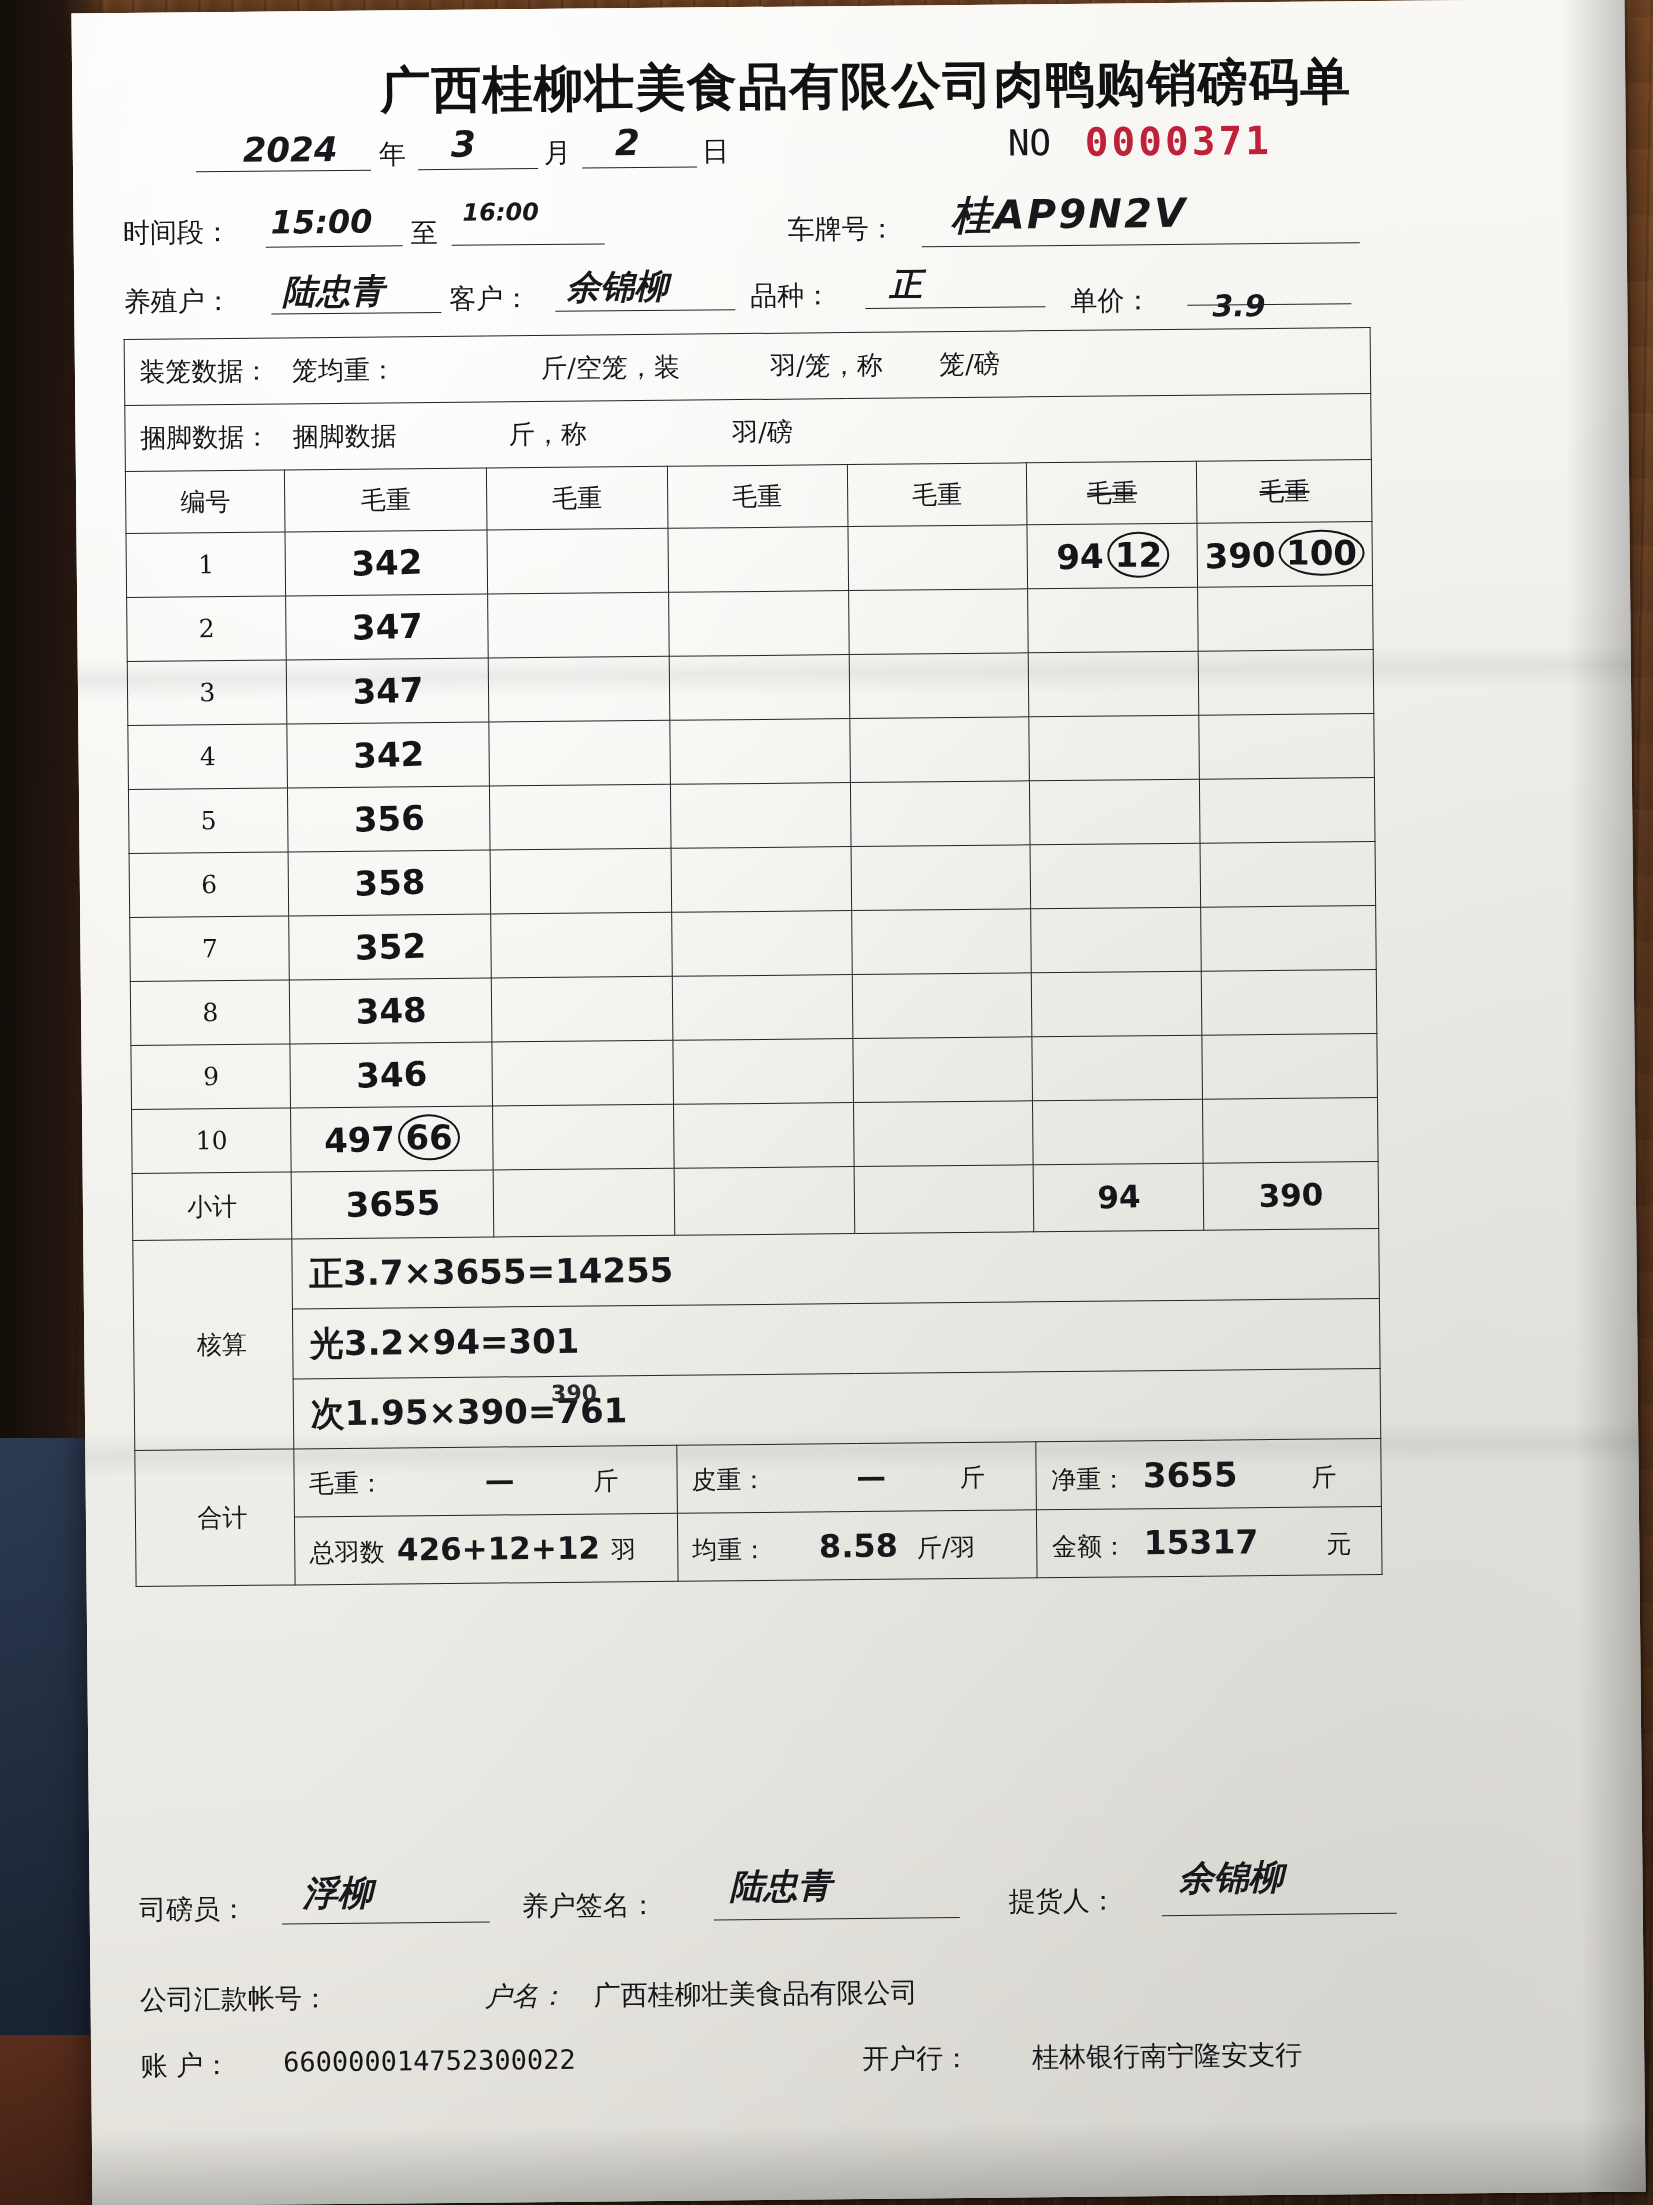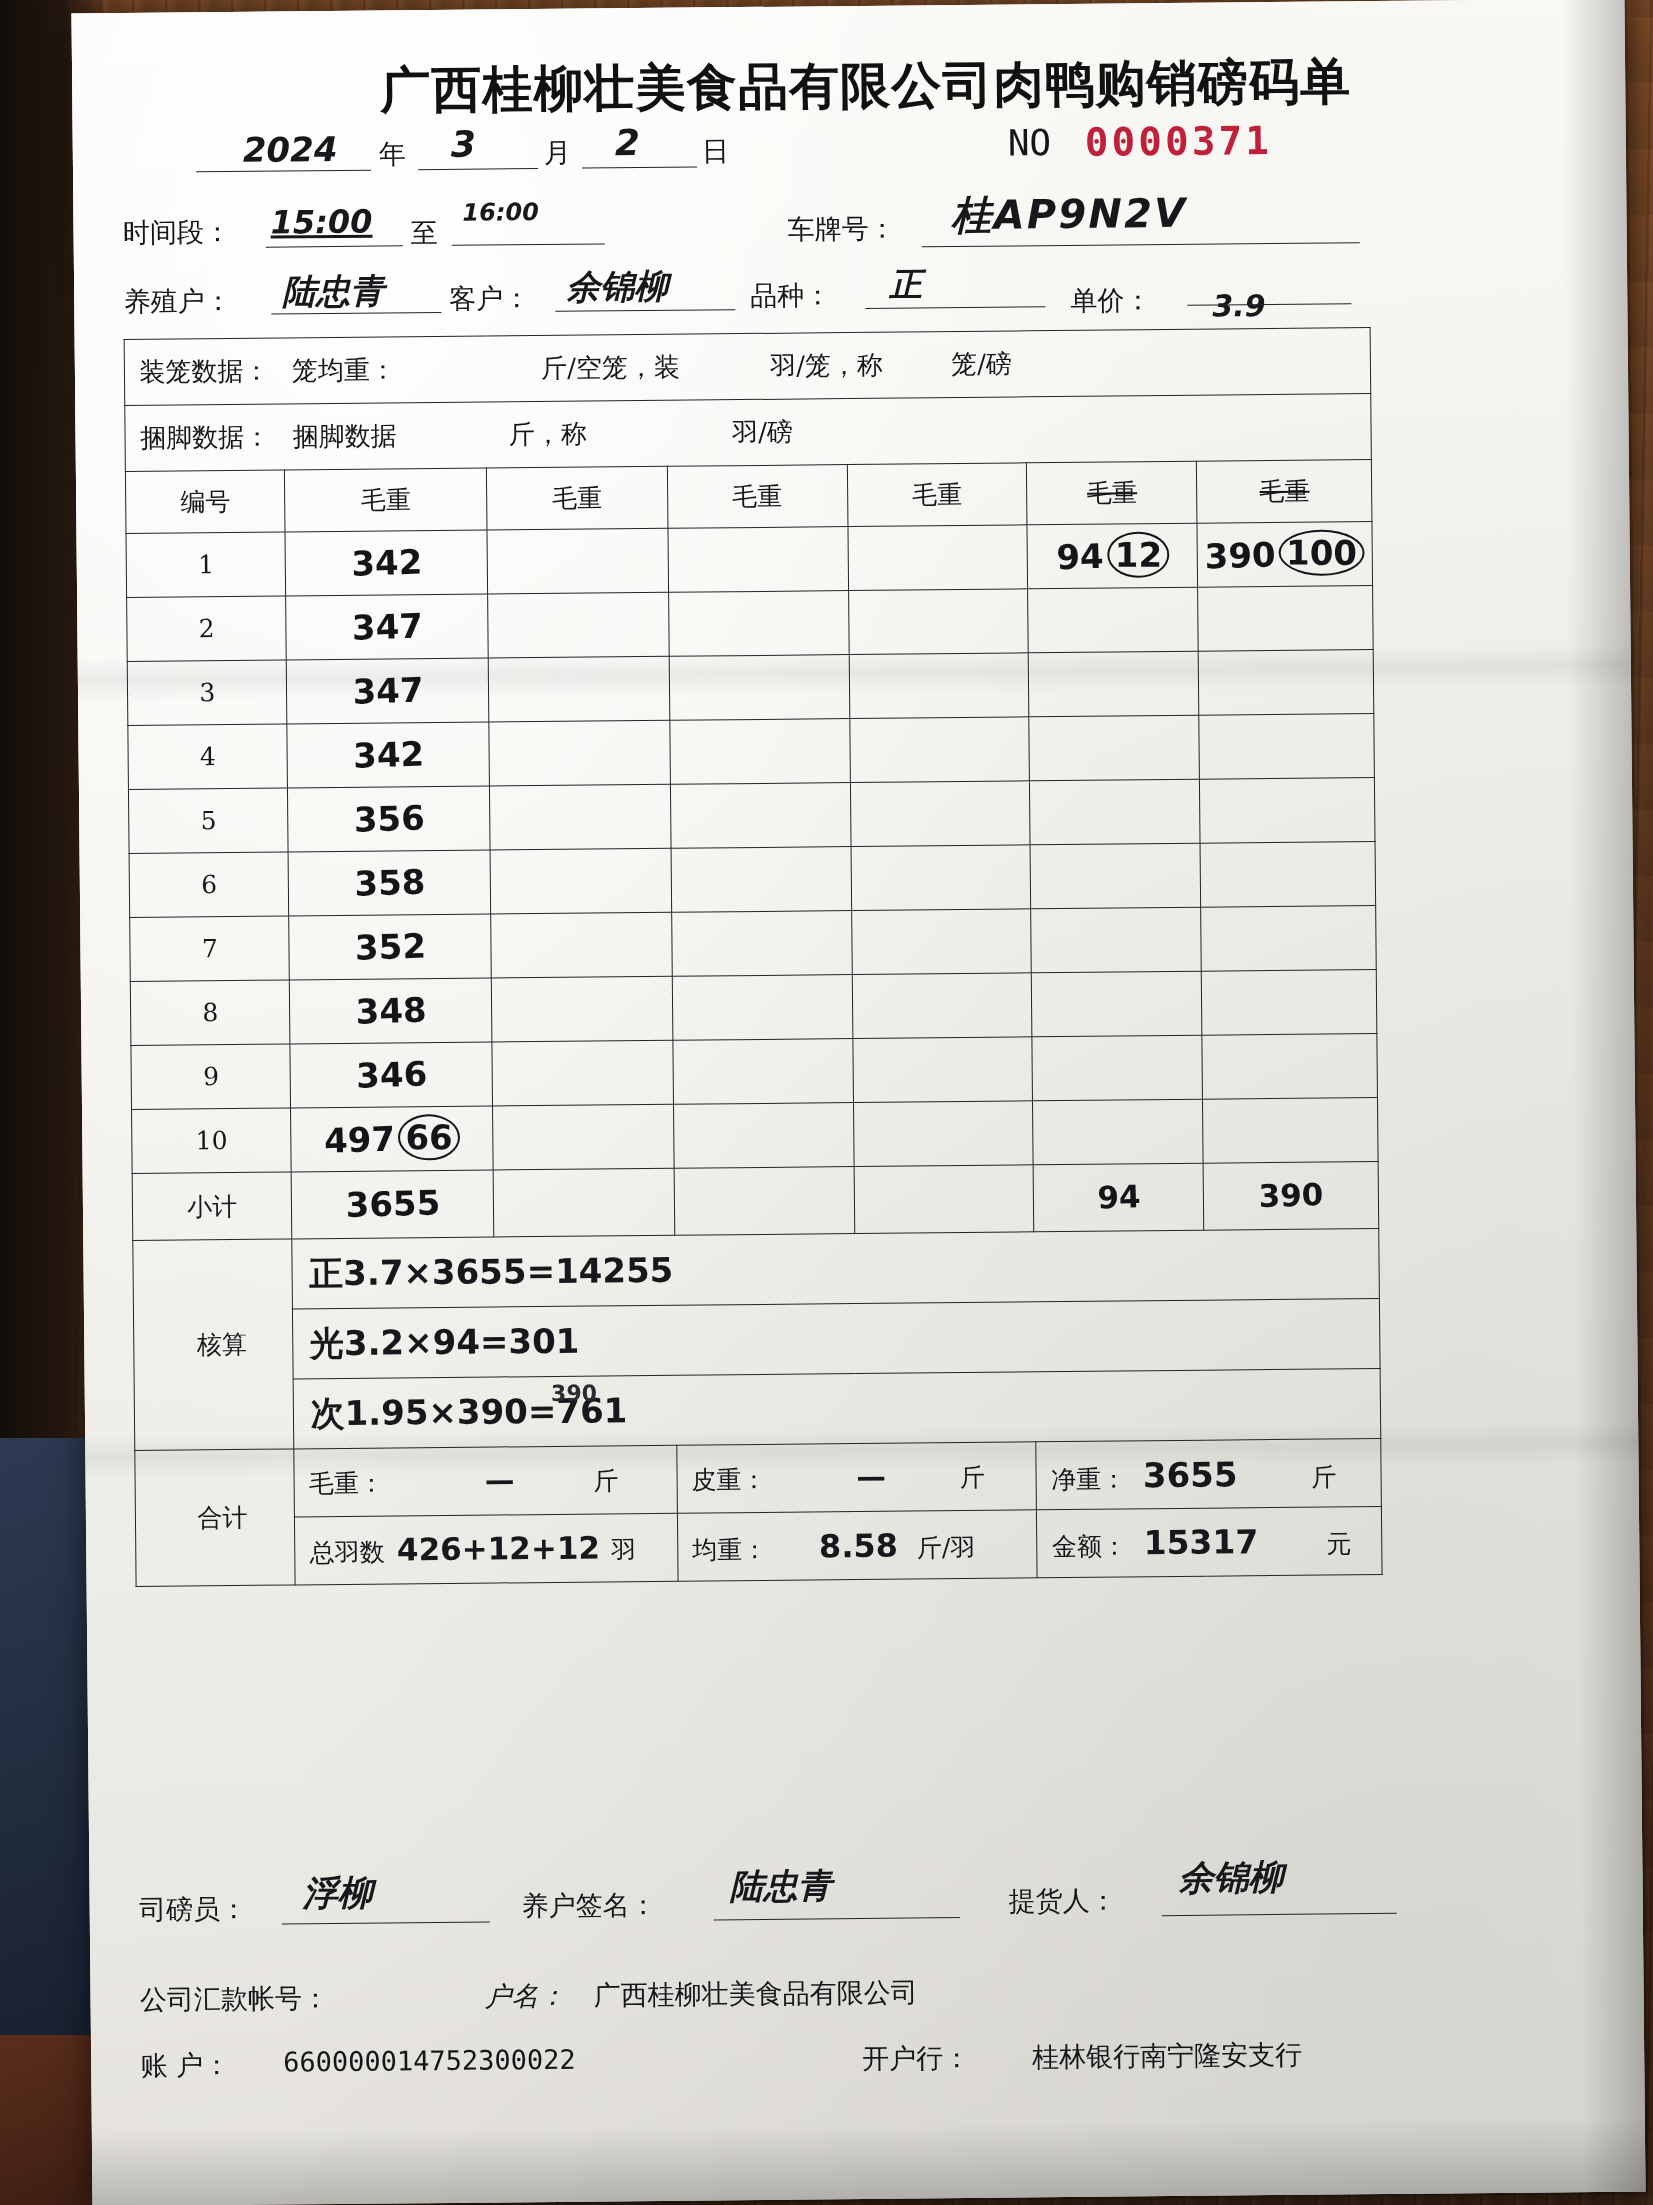--- a/index.html
+++ b/index.html
@@ -228,21 +228,21 @@
     <div class="lbl" style="left:438px; top:104px;">月</div>
 
     <div class="hw hw-i" style="left:509px; top:92px; font-size:36px;">2</div>
     <div class="uline" style="left:476px; top:137px; width:115px;"></div>
     <div class="lbl" style="left:596px; top:104px;">日</div>
 
     <div class="lbl" style="left:902px; top:96px; font-size:36px; font-family:'DejaVu Sans Mono',monospace;">NO</div>
     <div class="nored" style="left:979px; top:94px;">0000371</div>
 
     <div class="lbl" style="left:16.4px; top:180px;">时间段：</div>
-    <div class="hw hw-i" style="left:164px; top:170px; font-size:32px;text-decoration:underline;">15:00</div>
+    <div class="hw hw-i" style="left:164px; top:170px; font-size:32px;">15:00</div>
     <div class="uline" style="left:159px; top:213px; width:137px;"></div>
     <div class="lbl" style="left:304px; top:183px;">至</div>
     <div class="hw hw-i" style="left:356px; top:167px; font-size:24px;">16:00</div>
     <div class="uline" style="left:345px; top:213px; width:153px;"></div>
 
     <div class="lbl" style="left:681px; top:183px;">车牌号：</div>
     <div class="hw hw-i" style="left:845px; top:161px; font-size:40px; letter-spacing:2.2px;">桂AP9N2V</div>
     <div class="uline" style="left:815px; top:219px; width:438px;"></div>
 
     <div class="lbl" style="left:16.4px; top:249px;">养殖户：</div>
@@ -263,21 +263,21 @@
 
     <table class="tbl">
 
       <tbody>
           <tr class="row-info">
         <td colspan="7">
           <span class="prn">装笼数据：</span>
           <span class="prn" style="margin-left:14.2px">笼均重：</span>
           <span class="prn" style="margin-left:137px">斤/空笼，装</span>
           <span class="prn" style="margin-left:82px">羽/笼，称</span>
-          <span class="prn" style="margin-left:60px">笼/磅</span>
+          <span class="prn" style="margin-left:48px">笼/磅</span>
         </td>
       </tr>
 
       <tr class="row-info">
         <td colspan="7">
           <span class="prn">捆脚数据：</span>
           <span class="prn" style="margin-left:14.2px">捆脚数据</span>
           <span class="prn" style="margin-left:104px">斤，称</span>
           <span class="prn" style="margin-left:137px">羽/磅</span>
         </td>

